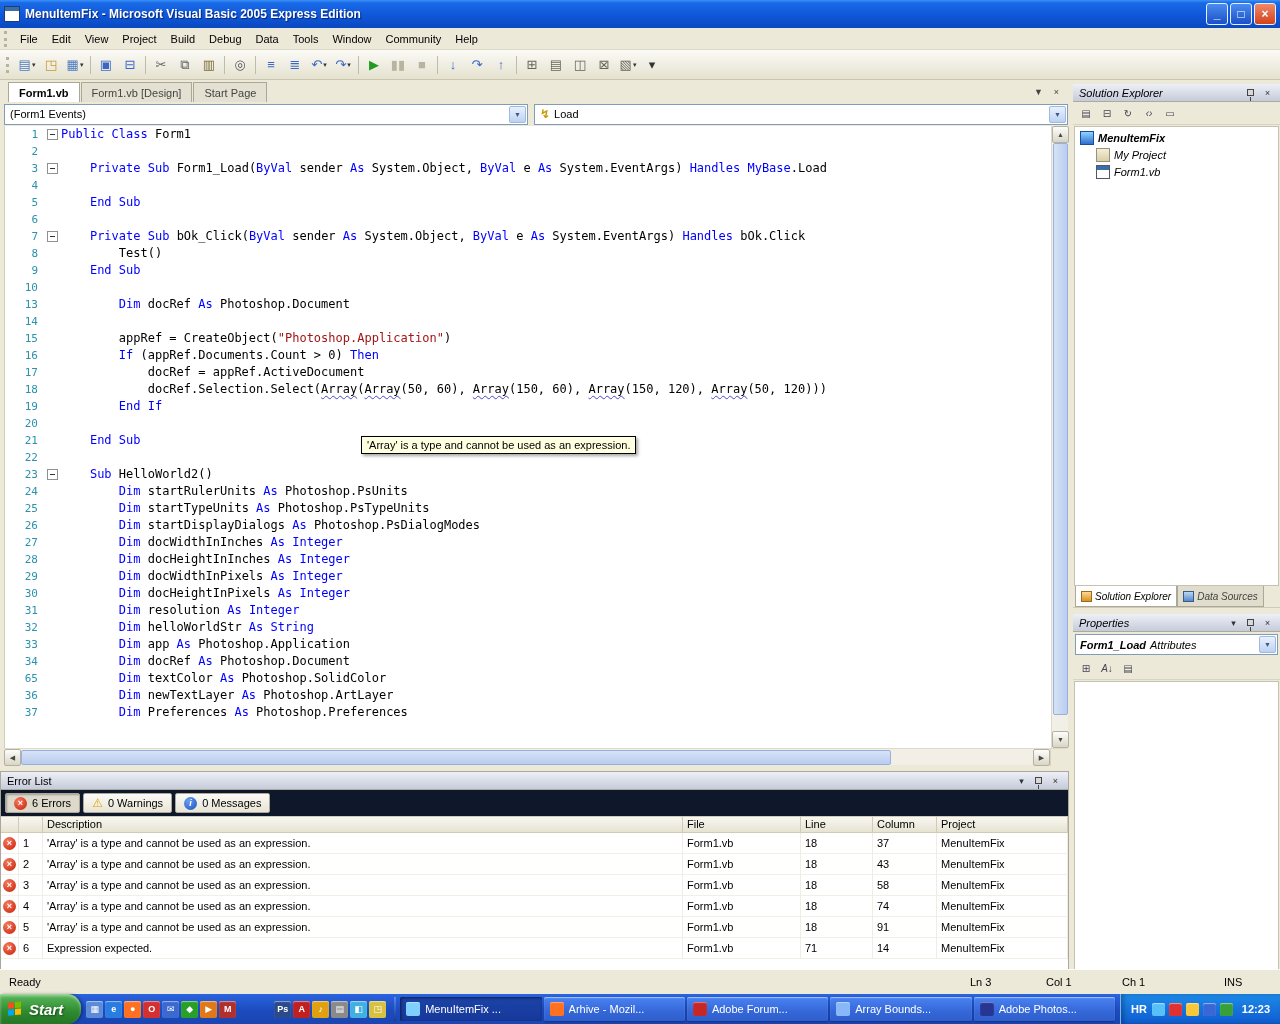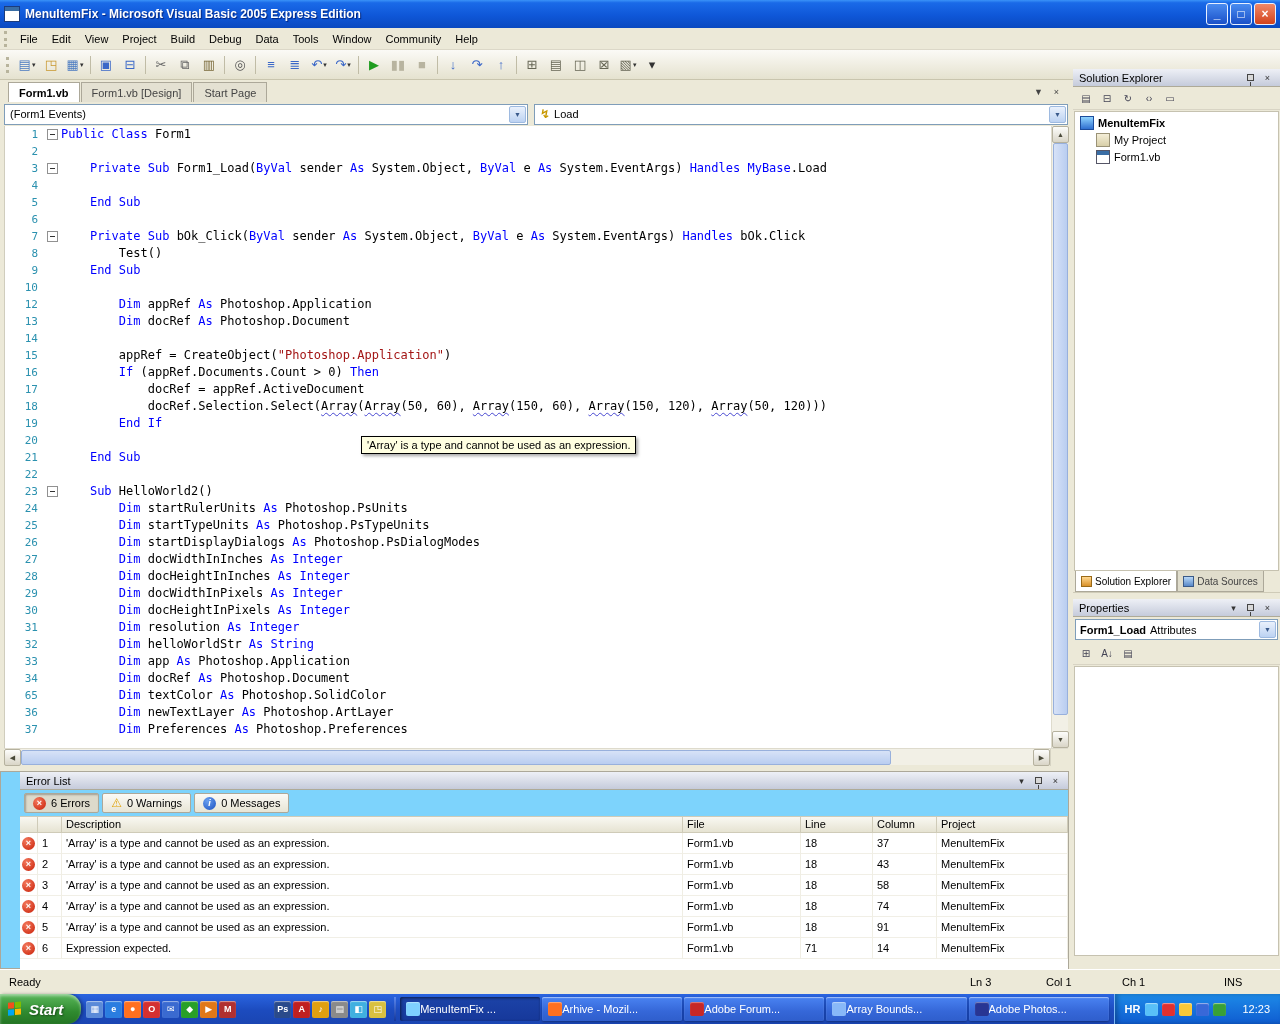--- a/index.html
+++ b/index.html
@@ -77,21 +77,21 @@
     background:linear-gradient(90deg,#d7e2f7,#b9cdf0); border:1px solid #98b0dc; border-radius:2px; }
   .hscroll { position:absolute; top:748px; left:4px; width:1064px; height:17px; background:#f2f0e6; display:flex; border-top:1px solid #dedbcd; }
   .hs-btn { width:17px; height:17px; background:linear-gradient(#fdfdfb,#d9d5c7); border:1px solid #b5b19e; border-radius:2px;
     display:flex; align-items:center; justify-content:center; font-size:7px; color:#4a4a3a; flex:none; }
   .hs-track { flex:1; position:relative; }
   .hthumb { position:absolute; left:0; top:1px; height:15px; width:86%;
     background:linear-gradient(#d7e2f7,#b9cdf0); border:1px solid #98b0dc; border-radius:2px; }
   .hs-corner { width:18px; height:17px; background:#ECE9D8; border-left:1px solid #d5d2c2; flex:none; }
 
   
-  .error-list { position:absolute; left:0; top:771px; width:1069px; height:198px; background:#7dd3fc; border:1px solid #aca899;padding-left:19px; }
+  .error-list { position:absolute; left:0; top:771px; width:1069px; height:198px; background:#0f172a; border:1px solid #aca899; }
   .tool-title { height:18px; background:linear-gradient(#eef0f6,#c5cbdb); display:flex; align-items:center; font-size:11px;
     padding:0 6px; border-bottom:1px solid #aeaa98; }
   .tt-btns { margin-left:auto; display:flex; gap:4px; align-items:center; }
   .tt-btn { width:13px; height:13px; display:flex; align-items:center; justify-content:center; font-size:9px; color:#333; }
   .pin-icon { width:7px; height:7px; border:1px solid #444; background:#d8d8d8; position:relative; }
   .pin-icon::after { content:''; position:absolute; left:2px; top:7px; width:1px; height:4px; background:#444; }
   .el-filters { height:26px; display:flex; align-items:center; padding:2px 4px; gap:3px; }
   .filter-btn { height:20px; border:1px solid #aca899; background:linear-gradient(#fbfaf6,#e8e5d5); display:flex;
     align-items:center; font-size:11px; padding:0 8px; gap:5px; border-radius:2px; }
   .filter-btn.pressed { background:#ddDAcb; box-shadow:inset 1px 1px 2px rgba(0,0,0,.28); }
@@ -102,21 +102,21 @@
     color:#fff; font-size:9px; font-weight:bold; font-style:italic; display:flex; align-items:center; justify-content:center; }
   .el-grid { display:grid; grid-template-columns:18px 24px 1fr 118px 72px 64px 131px; }
   .el-head { background:linear-gradient(#f9f8f2,#e6e3d2); border-top:1px solid #cfcbb8; border-bottom:1px solid #cfcbb8; height:17px; }
   .el-hcell { padding:1px 4px; border-right:1px solid #cfcbb8; font-size:11px; white-space:nowrap; overflow:hidden; }
   .el-rows-bg { background:#fff; height:137px; overflow:hidden; }
   .el-row { height:21px; align-items:center; background:#fff; border-bottom:1px solid #f1efe6; }
   .el-cell { padding:0 4px; font-size:11px; white-space:nowrap; overflow:hidden; border-right:1px solid #f0eee4; height:21px; line-height:21px; }
   .c-ico { display:flex; align-items:center; justify-content:center; padding:0; }
 
   
-  .right-panel { position:absolute; left:1073px; top:69px; width:207px; height:889px; background:#ECE9D8; }
+  .right-panel { position:absolute; left:1073px; top:84px; width:207px; height:889px; background:#ECE9D8;font-style:italic; }
   .se-title { position:absolute; left:0; top:0; width:207px; }
   .se-toolbar { position:absolute; left:0; top:19px; width:207px; height:22px; display:flex; align-items:center; gap:3px; padding:0 4px;
     border-bottom:1px solid #d8d4c4; }
   .mini-btn { width:18px; height:18px; display:flex; align-items:center; justify-content:center; font-size:10px; color:#445; }
   .se-tree { position:absolute; left:1px; top:42px; width:205px; height:460px; background:#fff; border:1px solid #c6c2b0; padding:2px; overflow:hidden; }
   .tree-row { display:flex; align-items:center; height:17px; gap:4px; white-space:nowrap; }
   .tree-row.bold { font-weight:bold; }
   .tree-icon { width:14px; height:14px; flex:none; }
   .vb-project-icon { background:linear-gradient(#8fd4ff,#2f6fd0); border:1px solid #1c4c9c; }
   .my-project-icon { background:linear-gradient(#f4eed8,#d8cfa8); border:1px solid #9a9276; }
@@ -153,31 +153,31 @@
   .flag { width:15px; height:15px; display:grid; grid-template-columns:6px 6px; grid-template-rows:6px 6px; gap:1px; transform:skewY(-6deg); }
   .flag i { display:block; }
   .flag i:nth-child(1){background:#f34f1c;} .flag i:nth-child(2){background:#7fbc00;}
   .flag i:nth-child(3){background:#01a6f0;} .flag i:nth-child(4){background:#ffba01;}
   .ql { display:flex; align-items:center; gap:2px; padding:0 5px; flex:none; }
   .ql-icon { width:17px; height:17px; border-radius:2px; font-size:9px; font-weight:bold; color:#fff;
     display:flex; align-items:center; justify-content:center; box-shadow:inset 0 1px 1px rgba(255,255,255,.5); }
   .tb-divider { width:2px; height:24px; background:linear-gradient(180deg,#5a86ec,#16389a); margin:0 3px; flex:none; }
   .task-btns { flex:1; display:flex; align-items:center; height:30px; overflow:hidden; }
   .task-btn { height:24px; flex:1; max-width:150px; margin:0 1px; border-radius:2px;
-    background:linear-gradient(#4a83f2,#3567d8 60%,#2f5ecc); display:flex; align-items:center; 
+    background:linear-gradient(#4a83f2,#3567d8 60%,#2f5ecc); display:flex; align-items:center; gap:5px;
     color:#fff; font-size:11px; padding:0 6px; white-space:nowrap; overflow:hidden;
     box-shadow:inset 0 1px 1px rgba(255,255,255,.5), 0 1px 2px rgba(0,0,0,.3); }
   .task-btn.active { background:linear-gradient(#1c43a8,#16389a); box-shadow:inset 1px 1px 3px rgba(0,0,0,.55); }
   .task-icon { width:14px; height:14px; border-radius:2px; flex:none; box-shadow:inset 0 1px 1px rgba(255,255,255,.4); }
   .task-label { overflow:hidden; text-overflow:ellipsis; }
   .tray { margin-left:4px; height:30px; background:linear-gradient(#1d8ae8,#0f5cd0); display:flex; align-items:center;
     padding:0 10px 0 10px; gap:5px; border-left:1px solid #7ab6f4; box-shadow:inset 3px 0 4px rgba(0,0,0,.25); flex:none; }
   .tray-lang { color:#fff; font-weight:bold; }
   .tray-icon { width:13px; height:13px; border-radius:2px; box-shadow:inset 0 1px 1px rgba(255,255,255,.5); }
-  .tray-time { color:#fff; margin-left:11px; }
+  .tray-time { color:#fff; margin-left:4px;font-weight:bold; }
 </style>
 </head>
 <body>
 
 <div class="screen">
 
   <div class="titlebar">
     <div class="title-icon"></div>
     <div class="title-text">MenuItemFix - Microsoft Visual Basic 2005 Express Edition</div>
     <div class="win-btn">_</div>
@@ -321,21 +321,20 @@
     <div class="code-row"><span class="ln">1</span><span class="fold"><span class="fold-box"></span></span><span class="ctext"><span class="tok-k">Public</span><span class="tok-p"> </span><span class="tok-k">Class</span><span class="tok-p"> Form1</span></span></div>
         <div class="code-row"><span class="ln">2</span><span class="fold"></span><span class="ctext"></span></div>
         <div class="code-row"><span class="ln">3</span><span class="fold"><span class="fold-box"></span></span><span class="ctext"><span class="tok-p">    </span><span class="tok-k">Private</span><span class="tok-p"> </span><span class="tok-k">Sub</span><span class="tok-p"> Form1_Load(</span><span class="tok-k">ByVal</span><span class="tok-p"> sender </span><span class="tok-k">As</span><span class="tok-p"> System.Object, </span><span class="tok-k">ByVal</span><span class="tok-p"> e </span><span class="tok-k">As</span><span class="tok-p"> System.EventArgs) </span><span class="tok-k">Handles</span><span class="tok-p"> </span><span class="tok-k">MyBase</span><span class="tok-p">.Load</span></span></div>
         <div class="code-row"><span class="ln">4</span><span class="fold"></span><span class="ctext"></span></div>
         <div class="code-row"><span class="ln">5</span><span class="fold"></span><span class="ctext"><span class="tok-p">    </span><span class="tok-k">End Sub</span></span></div>
         <div class="code-row"><span class="ln">6</span><span class="fold"></span><span class="ctext"></span></div>
         <div class="code-row"><span class="ln">7</span><span class="fold"><span class="fold-box"></span></span><span class="ctext"><span class="tok-p">    </span><span class="tok-k">Private</span><span class="tok-p"> </span><span class="tok-k">Sub</span><span class="tok-p"> bOk_Click(</span><span class="tok-k">ByVal</span><span class="tok-p"> sender </span><span class="tok-k">As</span><span class="tok-p"> System.Object, </span><span class="tok-k">ByVal</span><span class="tok-p"> e </span><span class="tok-k">As</span><span class="tok-p"> System.EventArgs) </span><span class="tok-k">Handles</span><span class="tok-p"> bOk.Click</span></span></div>
         <div class="code-row"><span class="ln">8</span><span class="fold"></span><span class="ctext"><span class="tok-p">        Test()</span></span></div>
         <div class="code-row"><span class="ln">9</span><span class="fold"></span><span class="ctext"><span class="tok-p">    </span><span class="tok-k">End Sub</span></span></div>
         <div class="code-row"><span class="ln">10</span><span class="fold"></span><span class="ctext"></span></div>
-        <div class="code-row"><span class="ln">12</span><span class="fold"></span><span class="ctext"><span class="tok-p">        </span><span class="tok-k">Dim</span><span class="tok-p"> appRef </span><span class="tok-k">As</span><span class="tok-p"> Photoshop.Application</span></span></div>
         <div class="code-row"><span class="ln">13</span><span class="fold"></span><span class="ctext"><span class="tok-p">        </span><span class="tok-k">Dim</span><span class="tok-p"> docRef </span><span class="tok-k">As</span><span class="tok-p"> Photoshop.Document</span></span></div>
         <div class="code-row"><span class="ln">14</span><span class="fold"></span><span class="ctext"></span></div>
         <div class="code-row"><span class="ln">15</span><span class="fold"></span><span class="ctext"><span class="tok-p">        appRef = CreateObject(</span><span class="tok-s">"Photoshop.Application"</span><span class="tok-p">)</span></span></div>
         <div class="code-row"><span class="ln">16</span><span class="fold"></span><span class="ctext"><span class="tok-p">        </span><span class="tok-k">If</span><span class="tok-p"> (appRef.Documents.Count &gt; 0) </span><span class="tok-k">Then</span></span></div>
         <div class="code-row"><span class="ln">17</span><span class="fold"></span><span class="ctext"><span class="tok-p">            docRef = appRef.ActiveDocument</span></span></div>
         <div class="code-row"><span class="ln">18</span><span class="fold"></span><span class="ctext"><span class="tok-p">            docRef.Selection.Select(</span><span class="tok-e">Array</span><span class="tok-p">(</span><span class="tok-e">Array</span><span class="tok-p">(50, 60), </span><span class="tok-e">Array</span><span class="tok-p">(150, 60), </span><span class="tok-e">Array</span><span class="tok-p">(150, 120), </span><span class="tok-e">Array</span><span class="tok-p">(50, 120)))</span></span></div>
         <div class="code-row"><span class="ln">19</span><span class="fold"></span><span class="ctext"><span class="tok-p">        </span><span class="tok-k">End If</span></span></div>
         <div class="code-row"><span class="ln">20</span><span class="fold"></span><span class="ctext"></span></div>
         <div class="code-row"><span class="ln">21</span><span class="fold"></span><span class="ctext"><span class="tok-p">    </span><span class="tok-k">End Sub</span></span></div>
         <div class="code-row"><span class="ln">22</span><span class="fold"></span><span class="ctext"></span></div>

